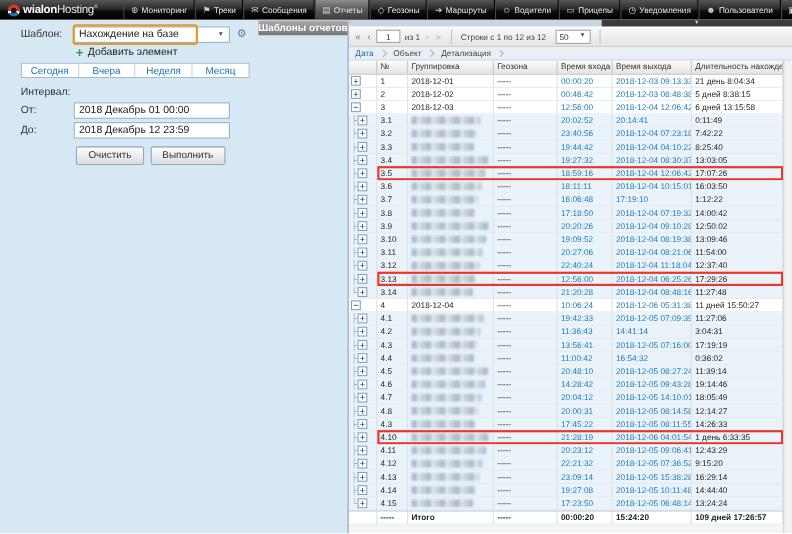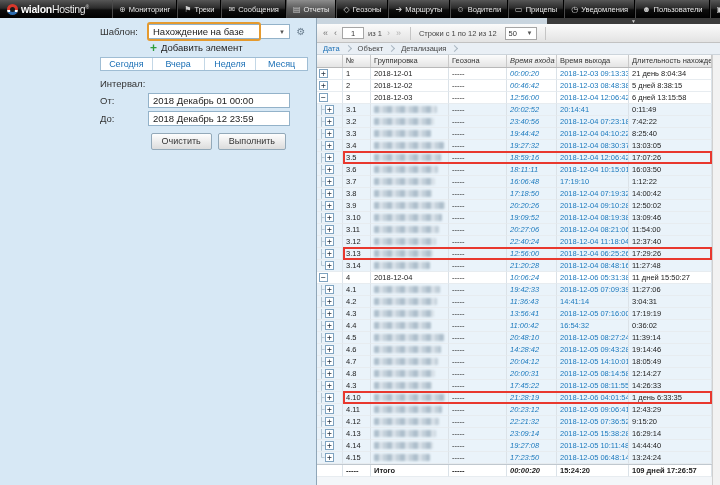--- a/index.html
+++ b/index.html
@@ -81,21 +81,21 @@
            border-bottom:1px solid #b8b8b8; font-size:7.5px; color:#333; }
   .thead>div { border-right:1px solid #c9c9c9; padding:0 3px; line-height:12px; white-space:nowrap; overflow:hidden; }
   .row { display:flex; height:12px; font-size:7.5px; color:#222; position:relative; background:#fff; }
   .row.sub { background:#eaf3fa; }
   .row>div { border-right:1px solid #dbe2e8; border-bottom:1px solid #e7ecf0; padding:0 3px; line-height:11px;
              white-space:nowrap; overflow:hidden; }
   .c-exp { width:26px; flex:none; display:flex; align-items:center; padding:0 0 0 2px !important; }
   .c-num { width:28px; flex:none; }
   .c-grp { width:78px; flex:none; }
   .c-geo { width:58px; flex:none; }
-  .c-in  { width:50px; flex:none;font-style:italic; }
+  .c-in  { width:50px; flex:none; }
   .c-out { width:72px; flex:none; }
   .c-dur { flex:1; }
   .lnk { color:#1b79bd; }
   .exp { width:9px; height:9px; flex:none; border:1px solid #7fa3c0; background:#fff; color:#234;
          font-size:8px; line-height:7px; text-align:center; font-family:"DejaVu Sans Mono",monospace; }
   .pref { color:#93aabb; font-size:8px; line-height:9px; width:6px; flex:none; }
   .row.hl::after { content:""; position:absolute; left:26px; right:0; top:-1px; bottom:0;
                    border:2px solid #e8382e; pointer-events:none; }
   .row.total { font-weight:bold; border-top:1px solid #c0c8cf; height:13px; }
   .row.total>div { line-height:12px; }
@@ -196,20 +196,21 @@
       <div class="frow">
         <span class="flabel">До:</span>
         <input class="tinput" value="2018 Декабрь 12 23:59" style="">
         <span class="toolbtn"></span>
       </div>
       <div class="btnrow">
         <button class="btn">Очистить</button>
         <button class="btn">Выполнить</button>
       </div>
     </div>
+    <div class="bar bar1">Шаблоны отчетов</div>
   </div>
 
   <div class="content">
     <div class="topstrip">
       <div class="dark">
           <span>▼</span>
         </div>
     </div>
     <div class="toolbar">
       <span class="pgbtn">«</span>

